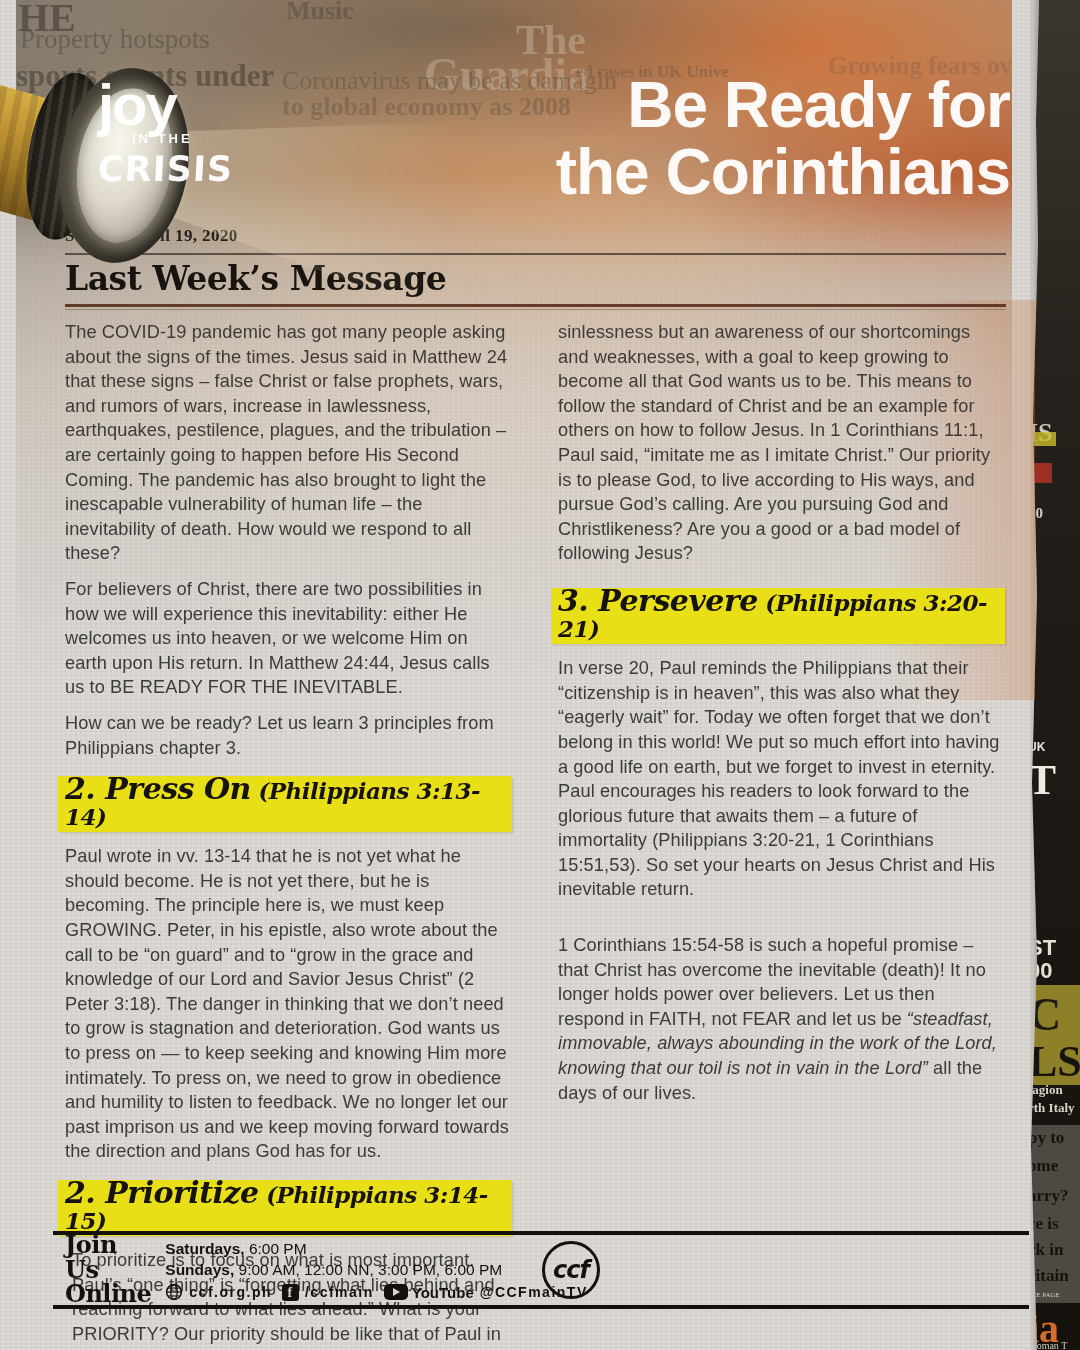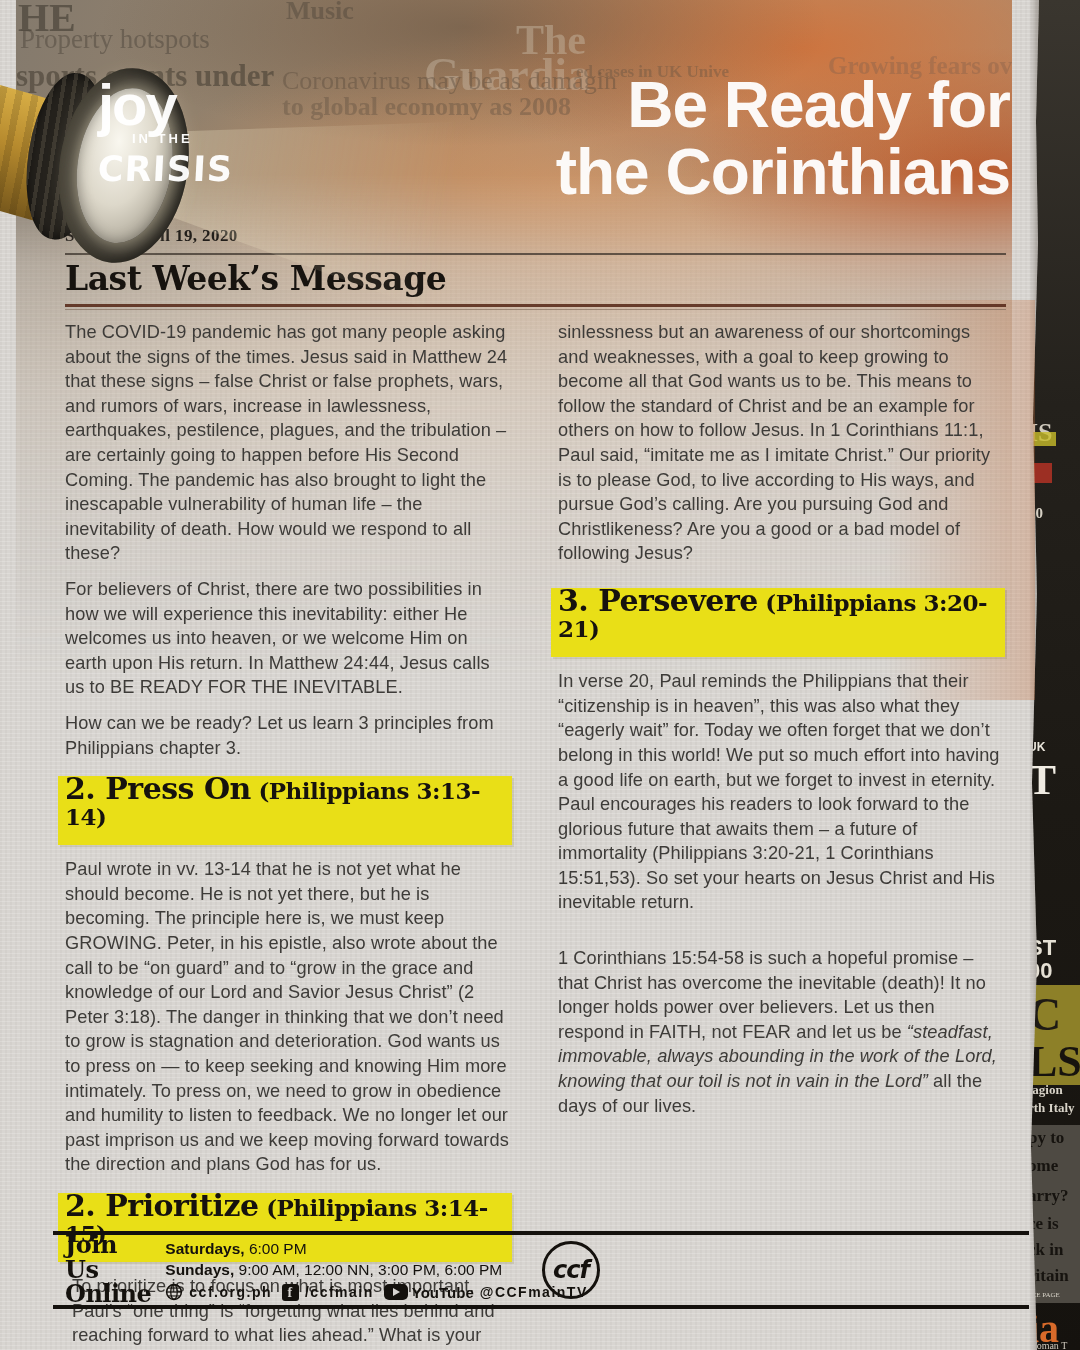--- a/index.html
+++ b/index.html
@@ -77,22 +77,22 @@
   .dateline{font-family:"Liberation Serif",serif;font-weight:bold;font-size:17px;letter-spacing:.4px;color:#221e1a;}
   .rule-thin{border:0;border-top:2px solid rgba(52,45,38,.72);margin:7px 0 4px 0;}
   .masthead{font-family:"DejaVu Serif",serif;font-weight:bold;font-size:33px;letter-spacing:-.5px;color:#17130f;margin:2px 0 6px 0;}
   .rule-thick{border:0;border-top:3px solid rgba(84,36,20,.85);margin:0 0 2px 0;}
   .rule-thick2{border:0;border-top:1px solid rgba(120,100,84,.6);margin:0 0 10px 0;}
   .cols{display:flex;gap:46px;}
   .col{width:447px;font-size:18.2px;line-height:24.6px;letter-spacing:.1px;}
   .col p{margin:0 0 11px 0;}
   .gap{height:20px;}
   h3.sect{margin:16px 0 12px 0;font-family:"DejaVu Serif",serif;color:#16120e;}
-  h3.sect .hl{background:#e9df17;display:inline-block;padding:1px 10px 15px 7px;margin-left:-7px;
-    box-shadow:2px 2px 0 rgba(120,110,20,.15);}
+  h3.sect .hl{background:#e9df17;display:inline-block;padding:1px 10px 2px 7px;margin-left:-7px;
+    box-shadow:2px 2px 0 rgba(120,110,20,.15);font-style:italic;}
   h3.sect .num{font-size:30px;font-weight:bold;letter-spacing:-.5px;}
   h3.sect .ref{font-size:23px;font-weight:bold;letter-spacing:-.5px;}
   .it{font-style:italic;}
 
   
   .footer{position:absolute;left:53px;top:1231px;width:976px;height:70px;z-index:3;display:flex;
     border-top:4px solid #14110d;border-bottom:4px solid #14110d;color:#14110d;align-items:stretch;}
   .f-sec1{width:477px;display:flex;align-items:center;}
   .f-sec2{flex:1;display:flex;align-items:center;border-left:3px solid #14110d;border-right:3px solid #14110d;}
   .f-sec3{width:82px;display:flex;align-items:center;justify-content:center;}

